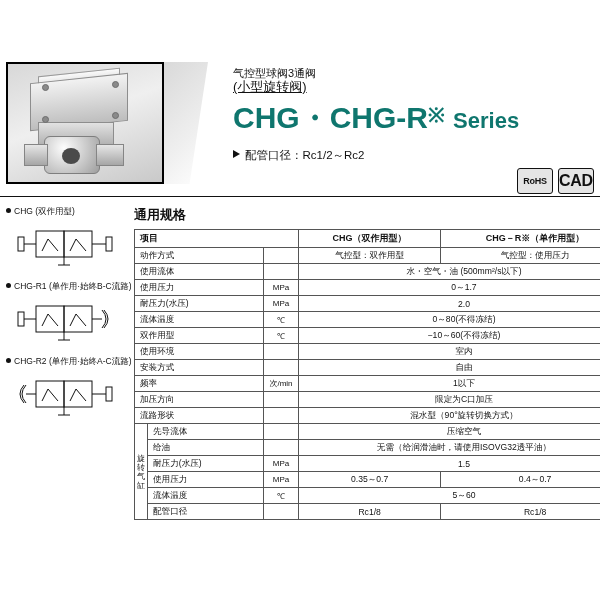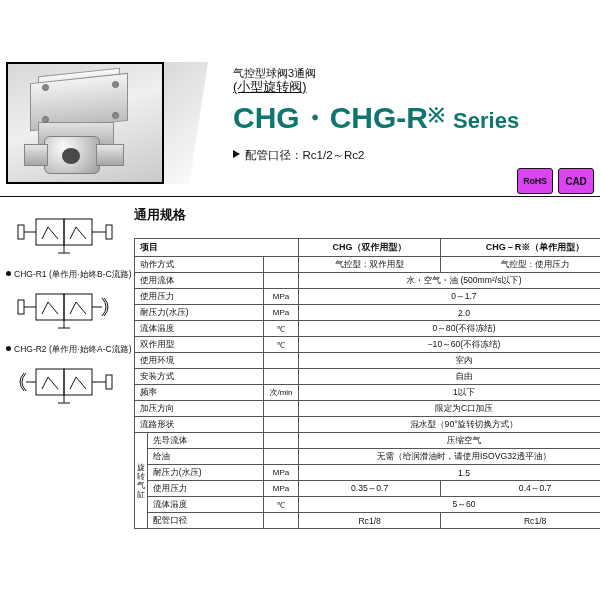--- a/index.html
+++ b/index.html
@@ -24,36 +24,36 @@
   .head-sub2{font-size:13px;line-height:14px;color:#111;text-decoration:underline;}
   .head-title{margin-top:4px;font-size:30px;font-weight:bold;letter-spacing:0px;color:#0f766e;line-height:34px;white-space:nowrap;}
   .asterisk{font-size:20px;vertical-align:6px;}
   .series{font-size:22px;font-weight:bold;}
   .head-bullet{margin-top:10px;font-size:11.5px;color:#111;}
   .head-bullet .dot{display:inline-block;width:0;height:0;border-left:7px solid #111;border-top:4.5px solid transparent;border-bottom:4.5px solid transparent;margin-right:5px;vertical-align:1px;}
 
   .grey-wedge{position:absolute;left:164px;top:62px;width:44px;height:122px;background:linear-gradient(135deg,#d9d9d9 0%,#efefef 60%,#ffffff 100%);clip-path:polygon(0 0,100% 0,58% 100%,0 100%);}
 
   .badges{position:absolute;right:6px;top:168px;display:flex;gap:5px;}
-  .badge{width:34px;height:24px;border:1.5px solid #111;border-radius:3px;display:flex;align-items:center;justify-content:center;font-size:9px;font-weight:bold;color:#111;background:#d946ef;letter-spacing:-0.3px;}
-  .badge.cad{font-size:10px;}
+  .badge{width:34px;height:24px;border:1.5px solid #111;border-radius:3px;display:flex;align-items:center;justify-content:center;font-size:9px;font-weight:bold;color:#111;background:#e5e5e5;letter-spacing:-0.3px;}
+  .badge.cad{font-size:16px;}
 
   .hr-top{position:absolute;left:0;top:196px;width:600px;height:1px;background:#111;}
 
   
   .jis{position:absolute;left:6px;top:206px;width:120px;}
   .jis-title{font-size:14px;font-weight:bold;margin-bottom:6px;}
   .jis-item{margin-bottom:4px;}
   .jis-label{font-size:8.5px;white-space:nowrap;}
   .jis-label .dot{display:inline-block;width:5px;height:5px;border-radius:50%;background:#111;margin-right:3px;vertical-align:1px;}
   .sym{margin:3px 0 6px 8px;}
 
   
   .spec{position:absolute;left:134px;top:206px;width:462px;}
-  .spec-title{font-size:13px;font-weight:bold;margin-bottom:14px;}
+  .spec-title{font-size:13px;font-weight:bold;margin-bottom:5px;}
   table{border-collapse:collapse;width:496px;font-size:8.6px;}
   td,th{border:1px solid #555;padding:0;height:15px;text-align:center;vertical-align:middle;font-weight:normal;}
   .hdr td{background:#fff;font-weight:bold;font-size:9px;height:17px;}
   .lbl{text-align:left;padding-left:5px;width:110px;}
   .unit{width:34px;font-size:8px;}
   .rot{width:12px;font-size:8px;line-height:9px;letter-spacing:0;}
   .rot span{display:block;}
 </style>
 </head>
 <body>
@@ -92,20 +92,21 @@
       <div class="badge">RoHS</div>
       <div class="badge cad">CAD</div>
     </div>
 
     <div class="hr-top"></div>
   </div>
 
   <div class="jis">
 
     <div class="jis-item">
+      <div class="jis-label"><span class="dot"></span><span>CHG (双作用型)</span></div>
       <svg class="sym" width="102" height="46" viewBox="0 0 102 46">
         <rect x="22" y="10" width="28" height="26" fill="none" stroke="#111" stroke-width="1"></rect>
         <rect x="50" y="10" width="28" height="26" fill="none" stroke="#111" stroke-width="1"></rect>
         <path d="M28 30 L34 18 M34 18 L44 30" stroke="#111" fill="none" stroke-width="1"></path>
         <path d="M56 30 L62 18 M62 18 L72 30" stroke="#111" fill="none" stroke-width="1"></path>
         <line x1="10" y1="23" x2="22" y2="23" stroke="#111" stroke-width="1"></line>
         <line x1="78" y1="23" x2="92" y2="23" stroke="#111" stroke-width="1"></line>
         <rect x="4" y="16" width="6" height="14" fill="none" stroke="#111" stroke-width="1"></rect>
         <rect x="92" y="16" width="6" height="14" fill="none" stroke="#111" stroke-width="1"></rect>
         <line x1="50" y1="36" x2="50" y2="44" stroke="#111" stroke-width="1"></line>

